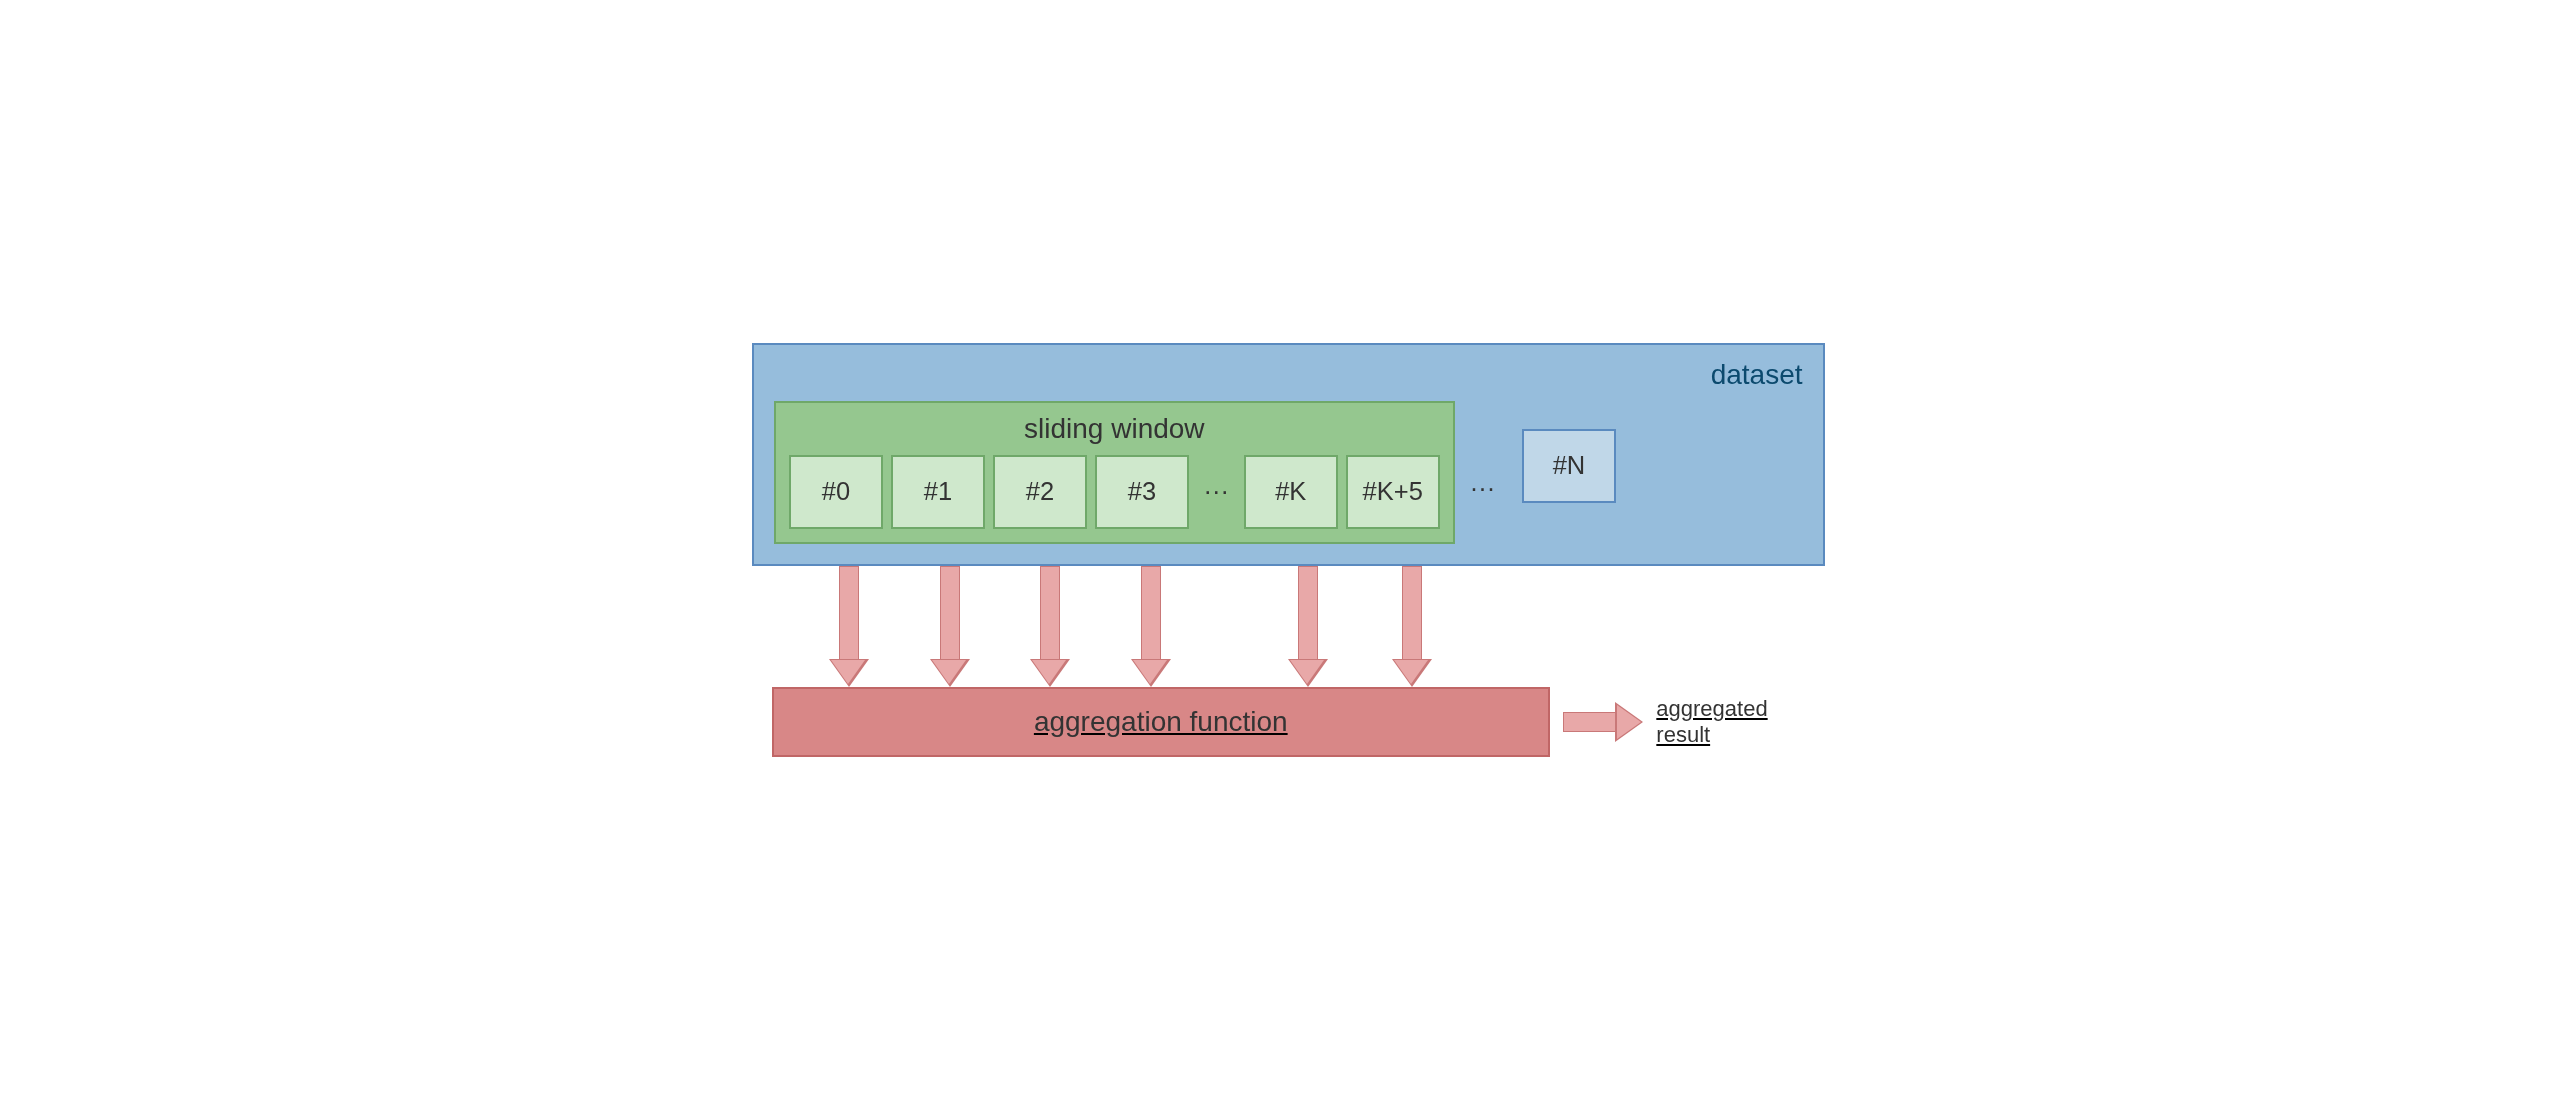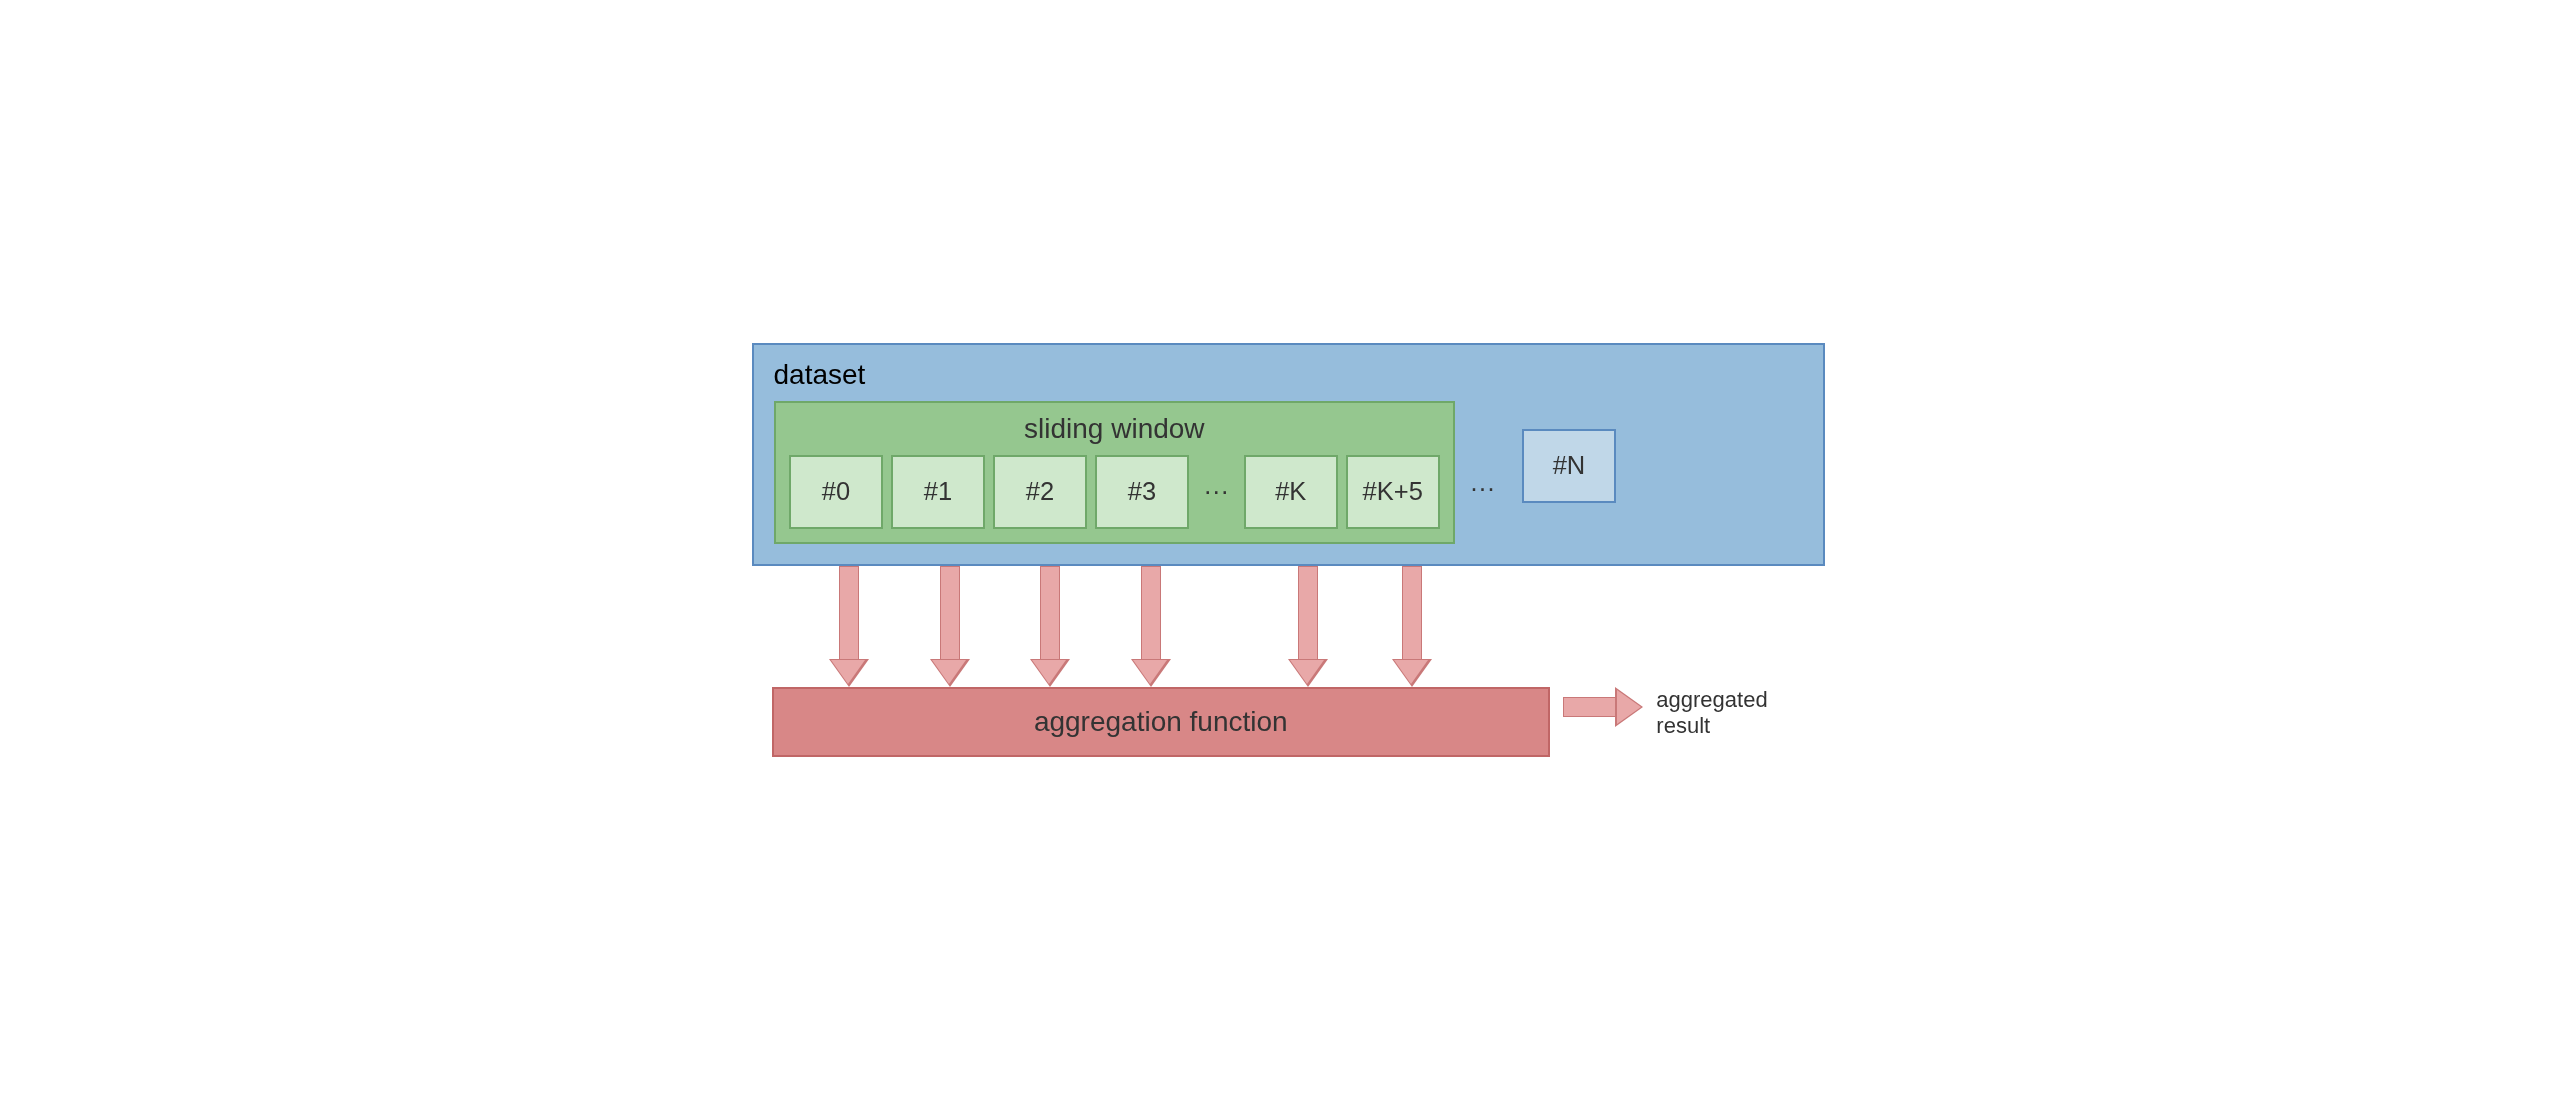--- a/index.html
+++ b/index.html
@@ -16,23 +16,23 @@
       position: relative;
       width: 1073px;
     }
     .dataset-box {
       background: #96bddc;
       border: 2px solid #5a8abf;
       padding: 13.4px 20px 20px 20px;
       position: relative;
     }
     .dataset-label {
-      text-align: left;
+      text-align: right;
       font-size: 28px;
-      color: #000000;
+      color: #0c4a6e;
       margin-bottom: 10px;
     }
     .dataset-content {
       display: flex;
       align-items: center;
       gap: 8px;
     }
     .sliding-window-box {
       background: #95c78f;
       border: 2px solid #6fa869;
@@ -126,22 +126,23 @@
       padding: 17px;
       text-align: center;
       font-size: 28px;
       color: #333;
       width: 792px;
       margin-left: 20px;
       position: relative;
     }
     .result-row {
       display: flex;
-      align-items: flex-start;
-      position: relative;
+      align-items: center;
+      position: relative;
+      text-decoration: underline;
     }
     .arrow-right {
       position: relative;
       width: 81px;
       height: 40px;
       margin-left: 13.4px;
     }
     .arrow-right .shaft {
       position: absolute;
       top: 10px;

